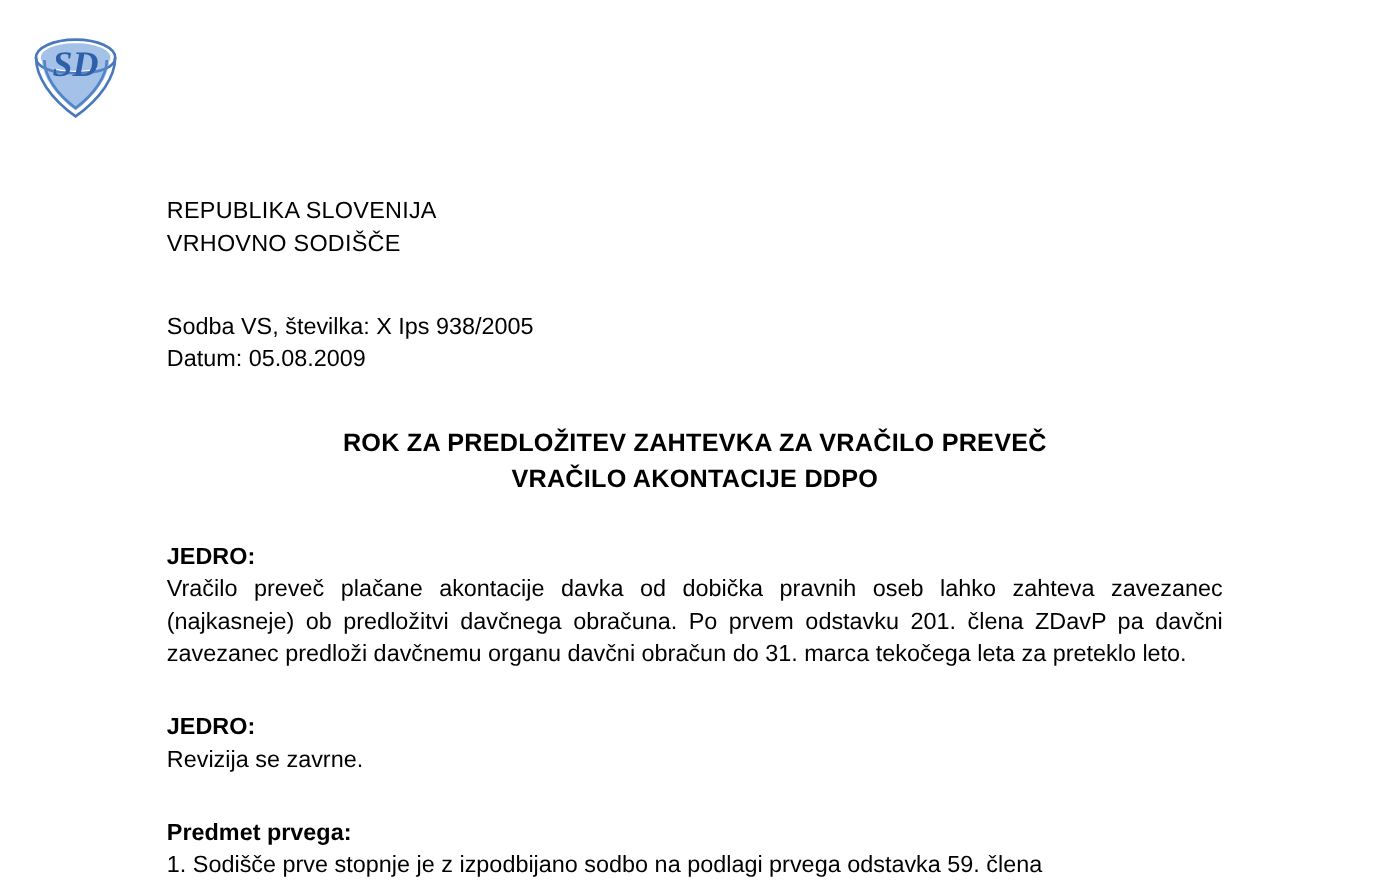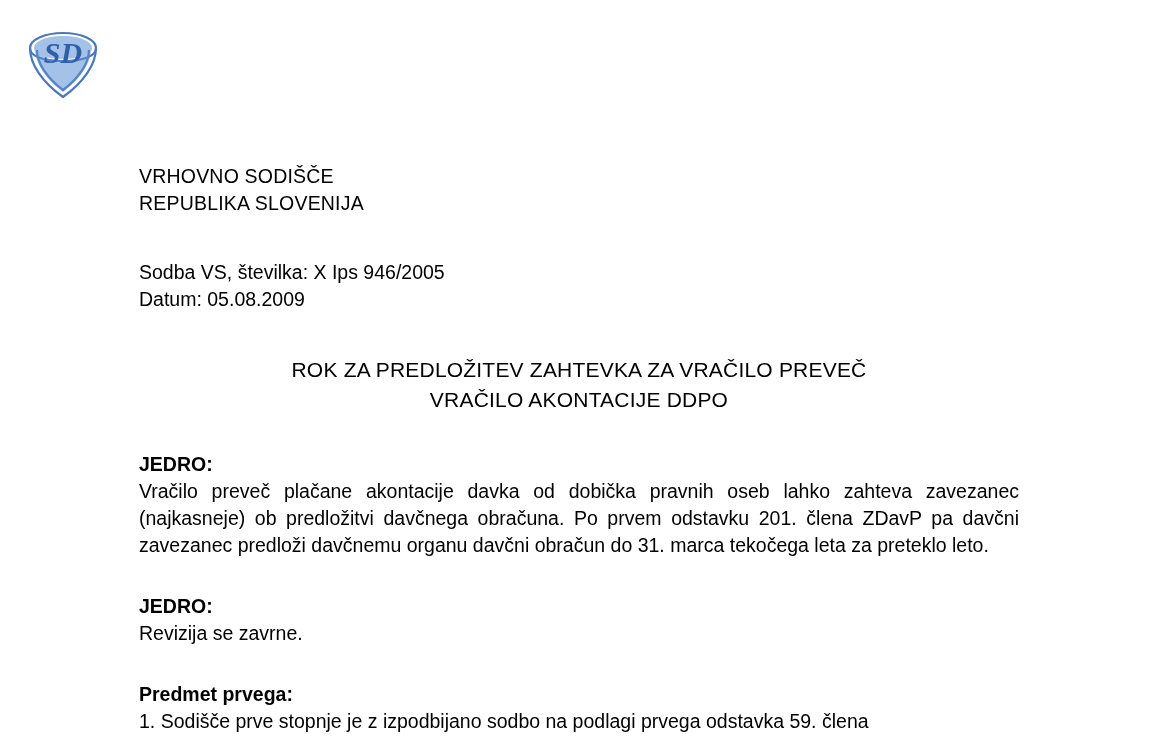--- a/index.html
+++ b/index.html
@@ -39,21 +39,21 @@
     letter-spacing: 0.2px;
   }
   .case-block {
     margin-top: 42px;
     font-size: 19.5px;
     line-height: 27px;
   }
   .doc-title {
     margin-top: 42px;
     text-align: center;
-    font-weight: normal;
+    font-weight: bold;
     font-size: 21px;
     line-height: 30px;
     letter-spacing: 0.2px;
   }
   .section {
     margin-top: 36px;
   }
   .section.tight {
     margin-top: 34px;
   }
@@ -87,25 +87,25 @@
       <g fill="#5b8fd4" opacity="0.55">
         <path d="M41 6 C57 6 70 11 70 18 C70 25 58 29 41 29 C24 29 12 25 12 18 C12 11 25 6 41 6 Z"></path>
         <path d="M13 21 C14 35 25 50 41 62 C57 50 68 35 69 21 C60 28 50 31 41 31 C32 31 22 28 13 21 Z"></path>
       </g>
       <text x="41" y="33" text-anchor="middle" font-family="'Liberation Serif', serif" font-size="30" font-style="italic" font-weight="bold" fill="#2f5fa8">SD</text>
     </svg>
   </div>
 
   <div class="content">
 
+    <div class="header-line">REPUBLIKA SLOVENIJA</div>
     <div class="header-line">VRHOVNO SODIŠČE</div>
-    <div class="header-line">REPUBLIKA SLOVENIJA</div>
 
     <div class="case-block">
-      <div>Sodba VS, številka: X Ips 946/2005</div>
+      <div>Sodba VS, številka: X Ips 938/2005</div>
       <div>Datum: 05.08.2009</div>
     </div>
 
     <div class="doc-title">
       <div>ROK ZA PREDLOŽITEV ZAHTEVKA ZA VRAČILO PREVEČ</div>
       <div>VRAČILO AKONTACIJE DDPO</div>
     </div>
 
     <div class="section">
       <div class="section-heading">JEDRO:</div>

